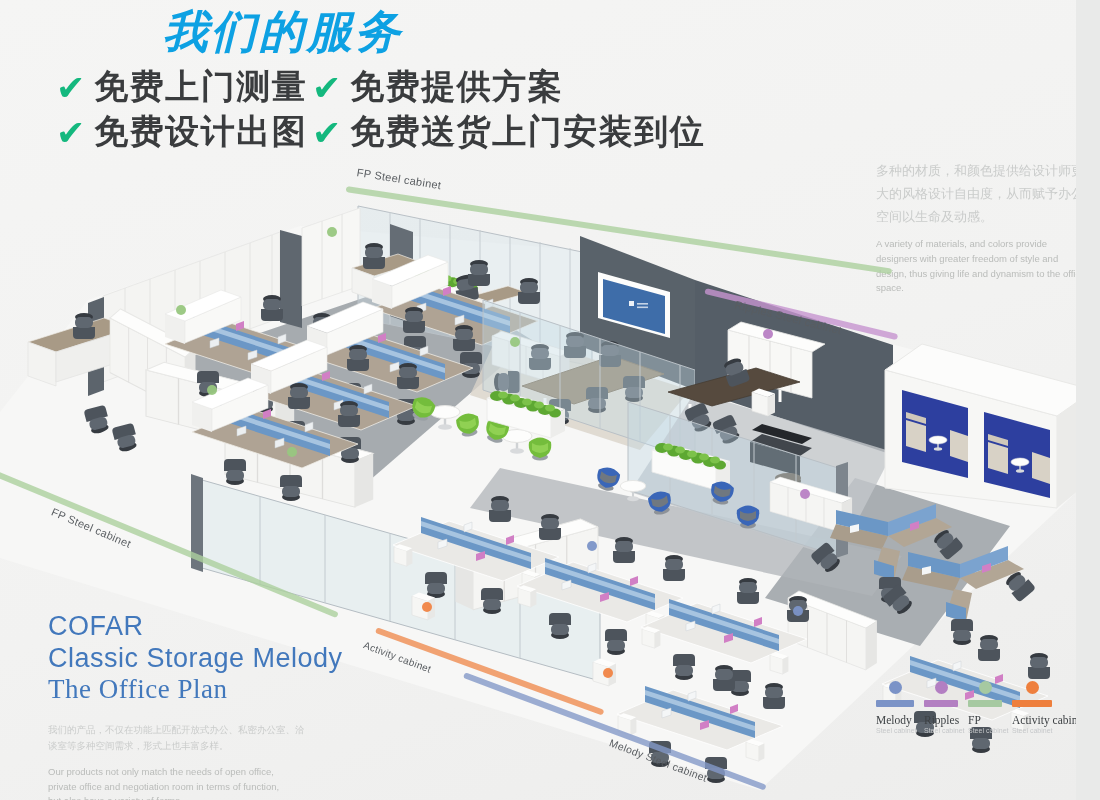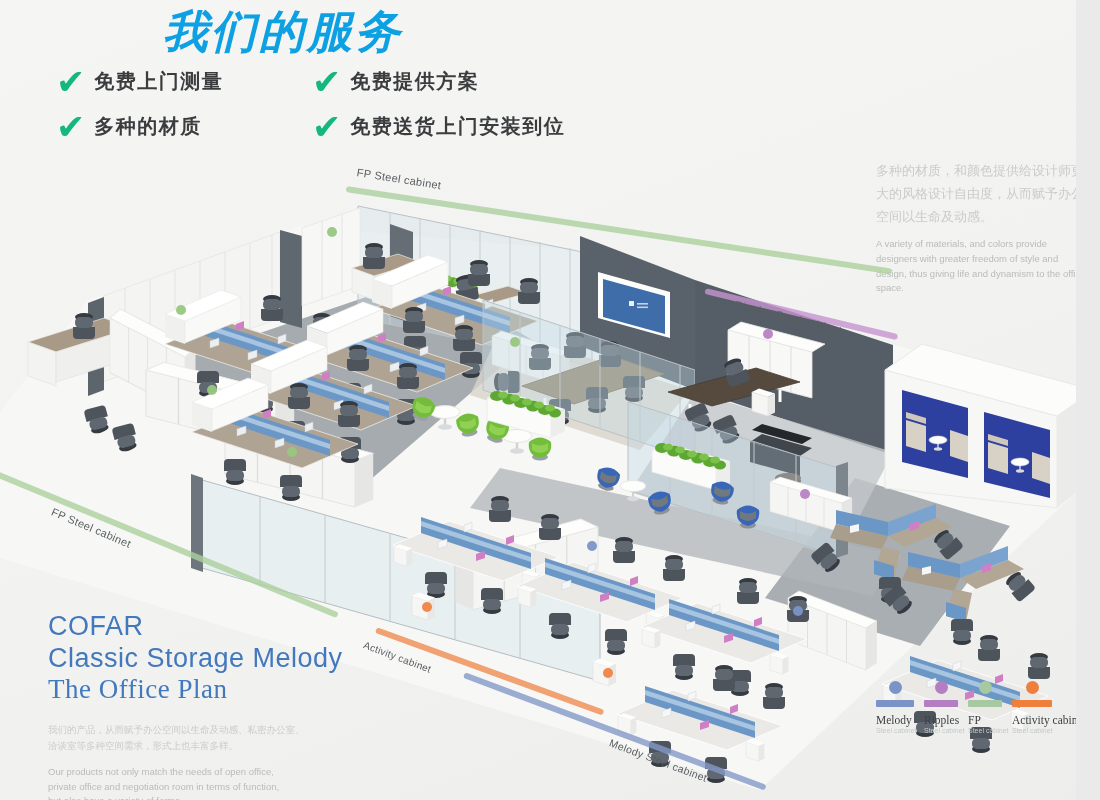--- a/index.html
+++ b/index.html
@@ -4,21 +4,21 @@
 <style>
   html,body{margin:0;padding:0;background:#e9eae9;}
   .page{position:relative;width:1076px;height:800px;overflow:hidden;
     background:linear-gradient(160deg,#f5f5f4 0%,#f2f2f1 55%,#ededec 100%);
     font-family:"Liberation Sans","DejaVu Sans",sans-serif;}
   .illustration{position:absolute;left:0;top:0;}
   .title{position:absolute;left:163px;top:2px;font-size:45px;font-weight:900;font-style:italic;
     letter-spacing:3px;white-space:nowrap;}
   .svc{position:absolute;display:flex;align-items:center;gap:9px;white-space:nowrap;}
   .svc .chk{font-size:35px;font-weight:900;line-height:1;}
-  .svc .txt{font-size:20px;font-weight:700;color:#3a3c3e;letter-spacing:1.5px;}
+  .svc .txt{font-size:34px;font-weight:700;color:#3a3c3e;letter-spacing:1.5px;}
   .intro{position:absolute;left:876px;top:160px;width:213px;}
   .intro .zh{font-size:13px;color:#cacccb;line-height:1.75;margin:0 0 9px 0;}
   .intro .en{font-size:9.5px;color:#babcba;line-height:1.55;margin:0;}
   .brand{position:absolute;left:48px;top:611px;}
   .brand .bl{font-size:27px;line-height:1.17;letter-spacing:0.5px;white-space:nowrap;}
   .brand .zh{margin-top:16px;font-size:9.5px;color:#cacccb;line-height:1.75;width:258px;}
   .brand .en{margin-top:10px;font-size:9.5px;color:#babcba;line-height:1.55;width:242px;}
   .legend{position:absolute;left:876px;top:681px;display:flex;gap:10px;}
   .lg-item{display:flex;flex-direction:column;}
   .lg-dot{width:13px;height:13px;border-radius:50%;margin:0 auto 6px auto;}
@@ -311,21 +311,21 @@
   <div class="svc" style="left:56px;top:64px;">
     <span class="chk" style="color: rgb(20, 184, 126);">✔</span>
     <span class="txt">免费上门测量</span>
   </div>
   <div class="svc" style="left:312px;top:64px;">
     <span class="chk" style="color: rgb(20, 184, 126);">✔</span>
     <span class="txt">免费提供方案</span>
   </div>
   <div class="svc" style="left:56px;top:109px;">
     <span class="chk" style="color: rgb(20, 184, 126);">✔</span>
-    <span class="txt">多种的材质</span>
+    <span class="txt">免费设计出图</span>
   </div>
   <div class="svc" style="left:312px;top:109px;">
     <span class="chk" style="color: rgb(20, 184, 126);">✔</span>
     <span class="txt">免费送货上门安装到位</span>
   </div>
 
   <div class="intro">
     <p class="zh">多种的材质，和颜色提供给设计师更大的风格设计自由度，从而赋予办公空间以生命及动感。</p>
     <p class="en">A variety of materials, and colors provide designers with greater freedom of style and design, thus giving life and dynamism to the office space.</p>
   </div>
@@ -342,21 +342,21 @@
   <div class="plan-line" style="left: 376px; top: 627px; width: 242px; transform: rotate(20deg); background-color: rgb(239, 140, 81);"></div>
   <div class="plan-label" style="left:364px;top:639px;transform:rotate(20.5deg);font-size:10px;">Activity cabinet</div>
 
   <div class="plan-line" style="left: 464px; top: 672px; width: 322px; transform: rotate(20.5deg); background-color: rgb(131, 152, 200);"></div>
   <div class="plan-label" style="left:610px;top:736px;transform:rotate(20.5deg);font-size:10.5px;">Melody Steel cabinet</div>
 
   <div class="brand">
     <div class="bl" style="color: rgb(66, 120, 188);">COFAR</div>
     <div class="bl" style="color: rgb(66, 120, 188);">Classic Storage Melody</div>
     <div class="bl" style="color: rgb(66, 120, 188); font-family: Liberation Serif, serif;">The Office Plan</div>
-    <div class="zh">我们的产品，从而赋予办公空间以生命及动感、私密办公室、洽谈室等多种空间需求，形式上也丰富多样。</div>
+    <div class="zh">我们的产品，不仅在功能上匹配开放式办公、私密办公室、洽谈室等多种空间需求，形式上也丰富多样。</div>
     <div class="en">Our products not only match the needs of open office, private office and negotiation room in terms of function, but also have a variety of forms.</div>
   </div>
 
   <div class="legend">
     <div class="lg-item" style="width:38px;">
       <span class="lg-dot" style="background-color: rgb(123, 147, 199);"></span>
       <span class="lg-bar" style="width: 38px; background-color: rgb(123, 147, 199);"></span>
       <span class="lg-label">Melody</span>
       <span class="lg-sub">Steel cabinet</span>
     </div>

